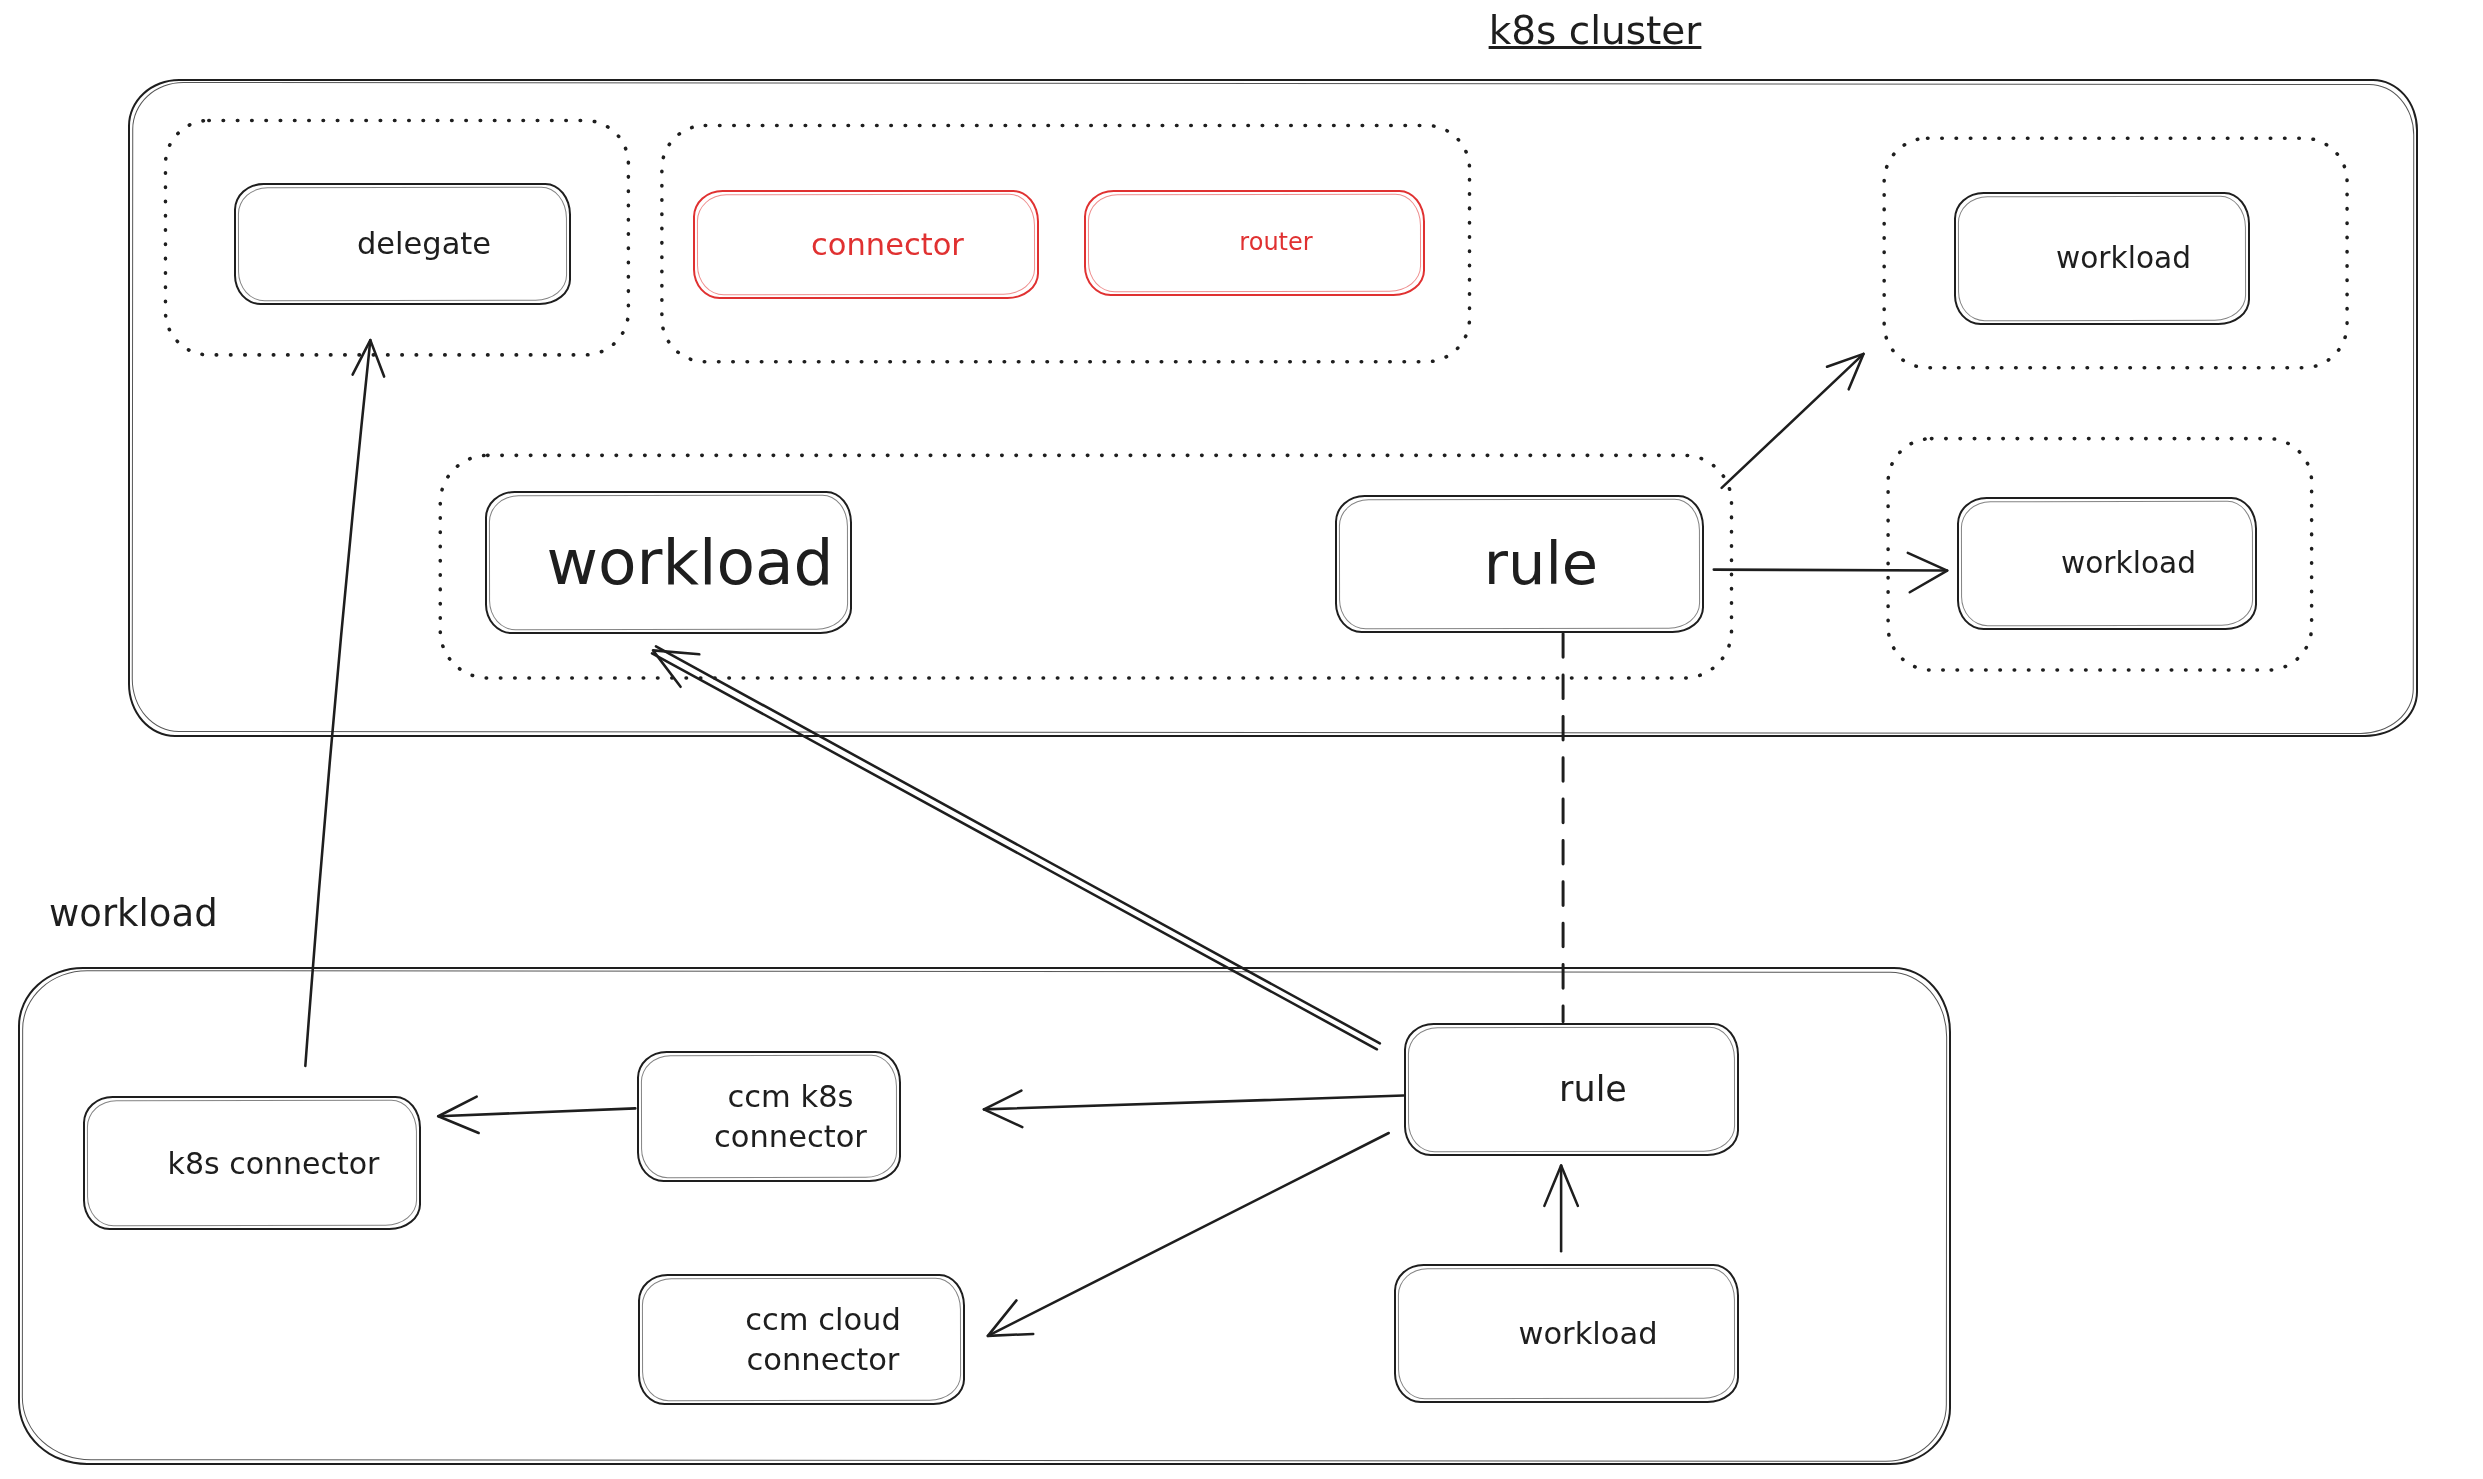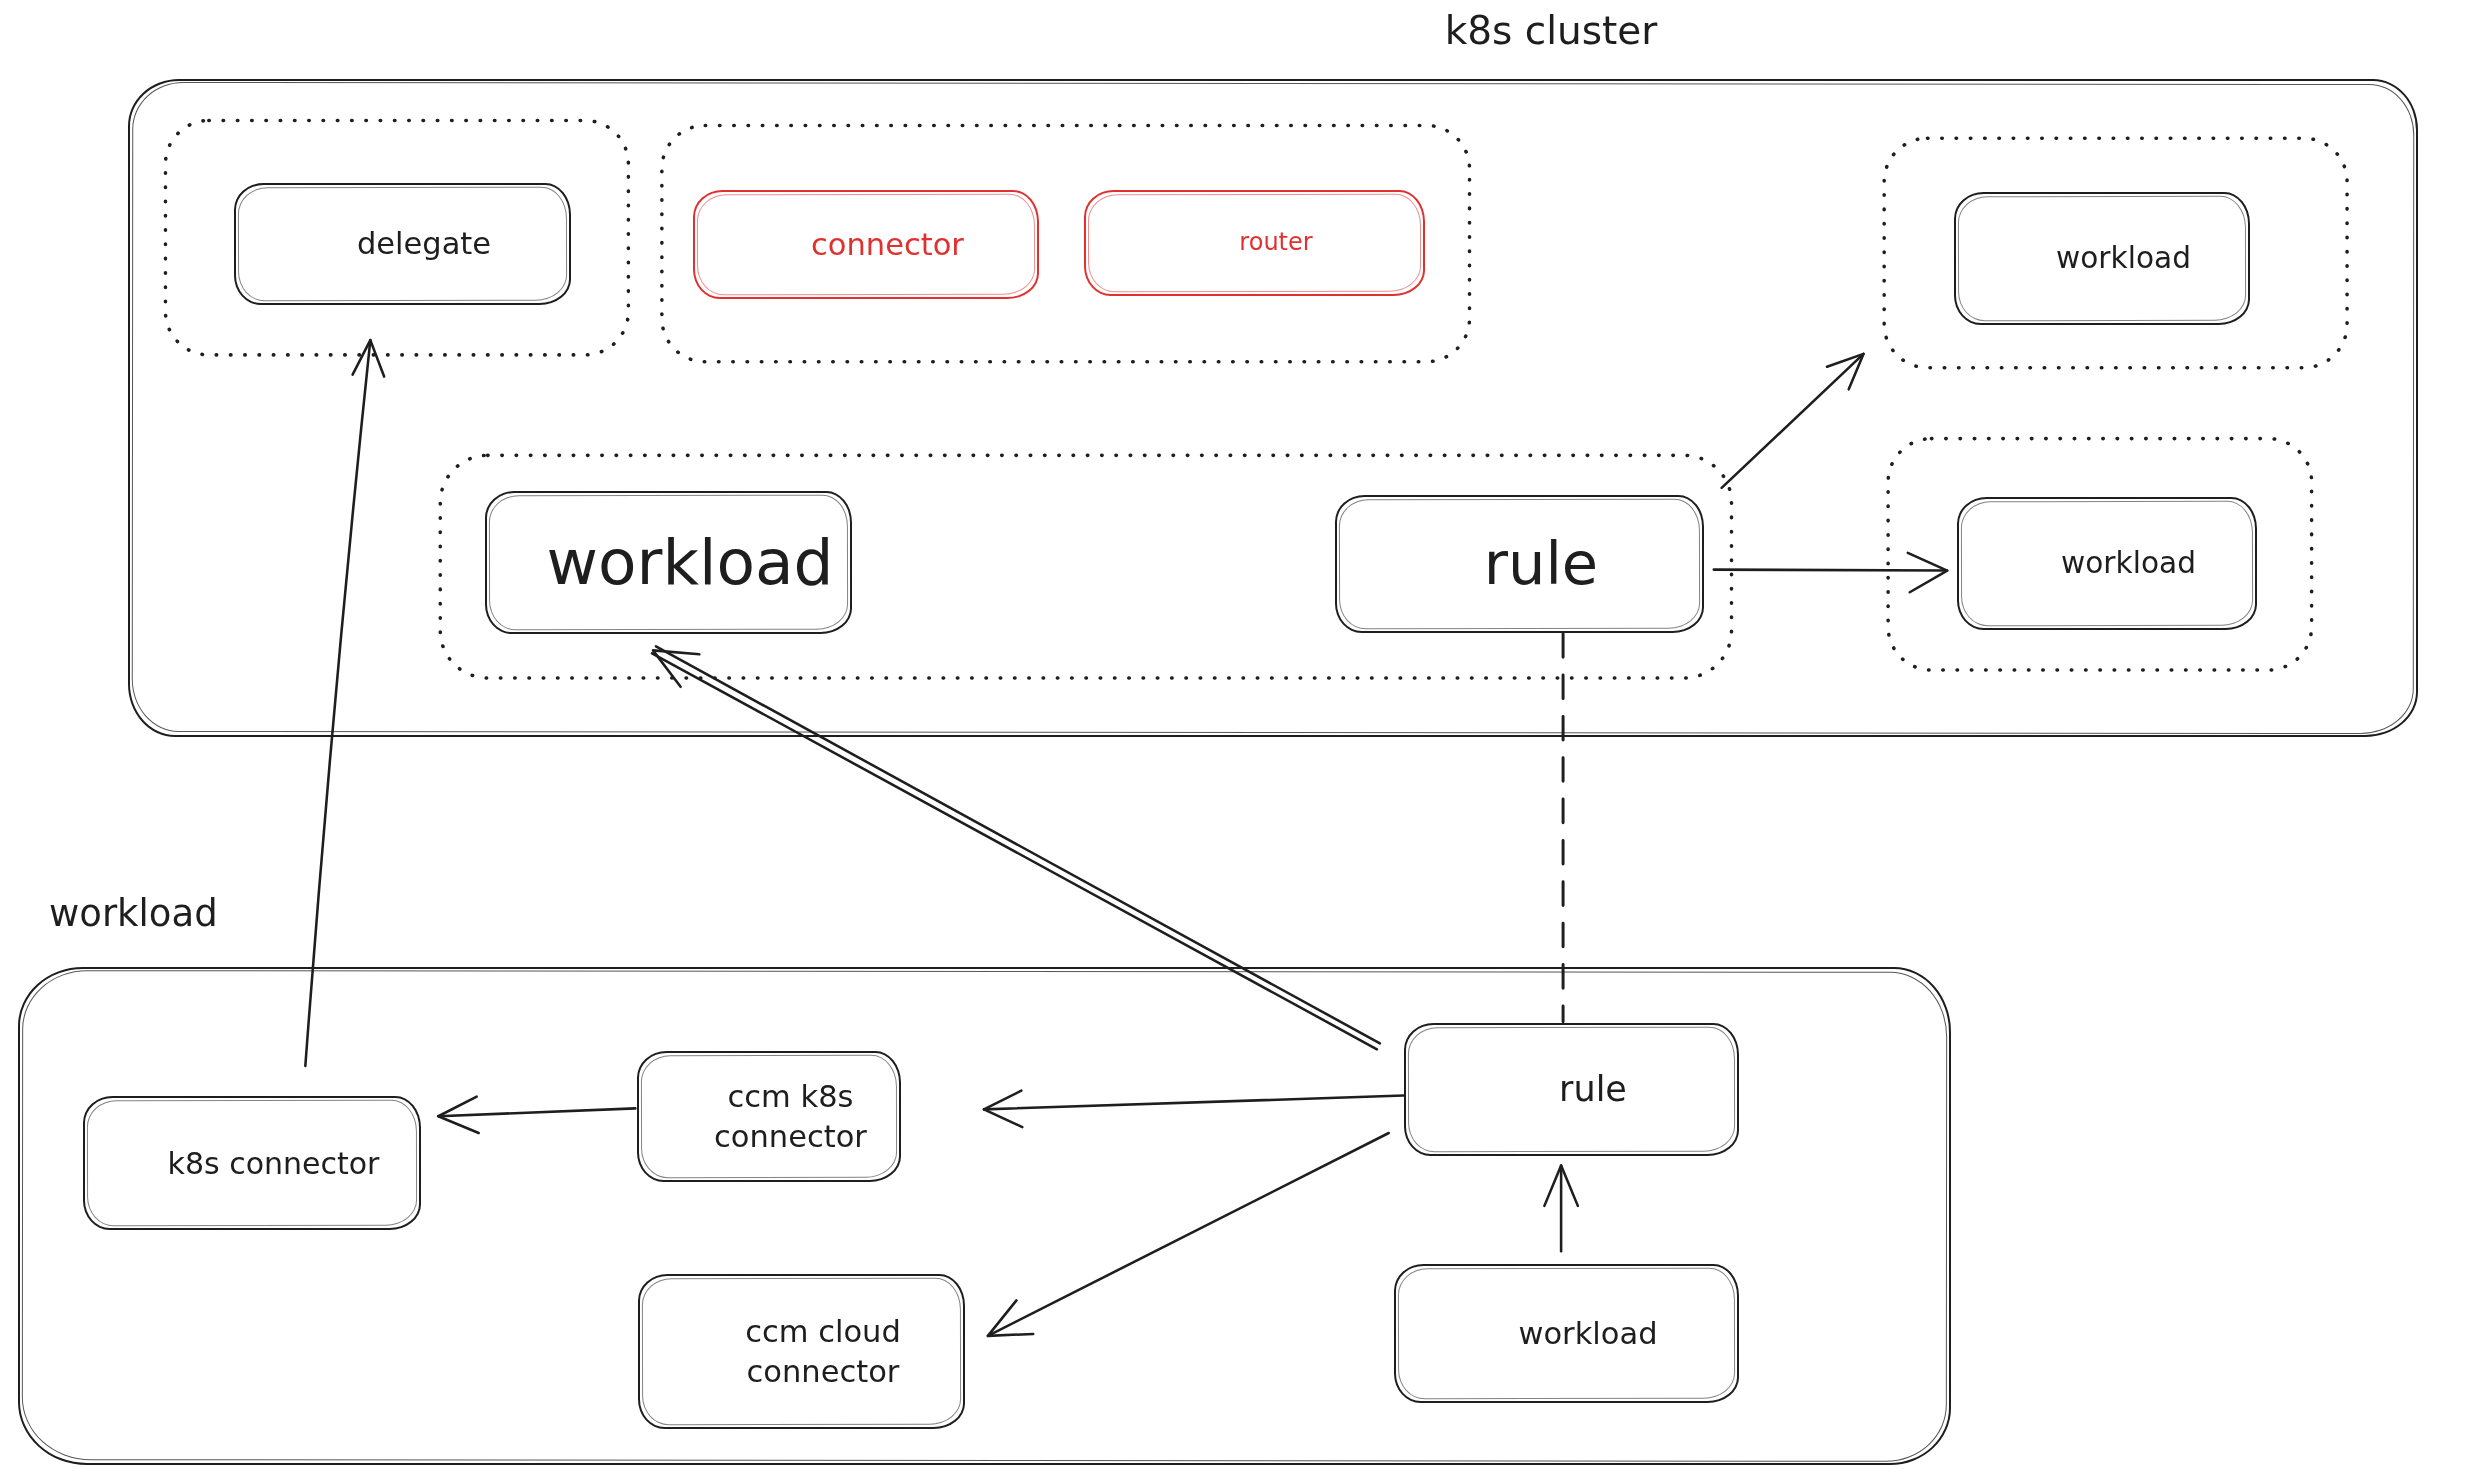--- a/index.html
+++ b/index.html
@@ -38,21 +38,21 @@
   .frame.harness{
     left:17.7px;top:967px;width:1933px;height:498px;
     border-radius:65px 57px 61px 69px / 59px 65px 57px 63px;
   }
   
   .title{
     position:absolute;
     color:var(--ink);
     white-space:nowrap;
   }
-  .title.cluster-title{left:1413px;top:7.9px;width:276px;text-align:center;font-size:39px;}
+  .title.cluster-title{left:1457px;top:7.9px;width:276px;text-align:center;font-size:39px;text-decoration:underline;}
   .title.harness-title{left:49px;top:892px;font-size:37px;}
   
   .node{
     position:absolute;
     border:2.6px solid var(--ink);
     border-radius:29.6px 25.6px 31.5px 26.6px / 26.6px 31.5px 25.6px 29.6px;
     background:var(--bg);
     display:flex;align-items:center;justify-content:center;
     text-align:center;
     color:var(--ink);
@@ -74,21 +74,21 @@
   
   .n-delegate          {left:234px; top:183px; width:337px; height:122px; font-size:30.5px;}
   .n-controller        {left:693px; top:190px; width:346px; height:109px; font-size:30.5px;}
   .n-router            {left:1084px;top:190px; width:341px; height:106px; font-size:24px;}
   .n-workload-top      {left:1954px;top:192px; width:296px; height:133px; font-size:29.6px;}
   .n-workload-main     {left:485px; top:491px; width:367px; height:143px; font-size:63px;}
   .n-rule-cluster      {left:1335px;top:495px; width:369px; height:138px; font-size:59px;}
   .n-workload-right    {left:1957px;top:497px; width:300px; height:133px; font-size:29.6px;}
   .n-k8s-connector     {left:83px;  top:1096px;width:338px; height:134px; font-size:30px;}
   .n-ccm-k8s-connector {left:637px; top:1051px;width:264px; height:131px; font-size:30.5px;}
-  .n-ccm-cloud-connector{left:638px;top:1274px;width:327px; height:155px; font-size:30.5px;}
+  .n-ccm-cloud-connector{left:638px;top:1274px;width:327px; height:131px; font-size:30.5px;}
   .n-rule-harness      {left:1404px;top:1023px;width:335px; height:133px; font-size:35px;}
   .n-schedule          {left:1394px;top:1264px;width:345px; height:139px; font-size:30.5px;}
   
   svg.overlay{
     position:absolute;left:0;top:0;width:2483px;height:1480px;
     pointer-events:none;
   }
   svg.overlay .dotted{
     fill:none;stroke:var(--ink);stroke-width:3.6;
     stroke-linecap:round;stroke-dasharray:.5 14;

